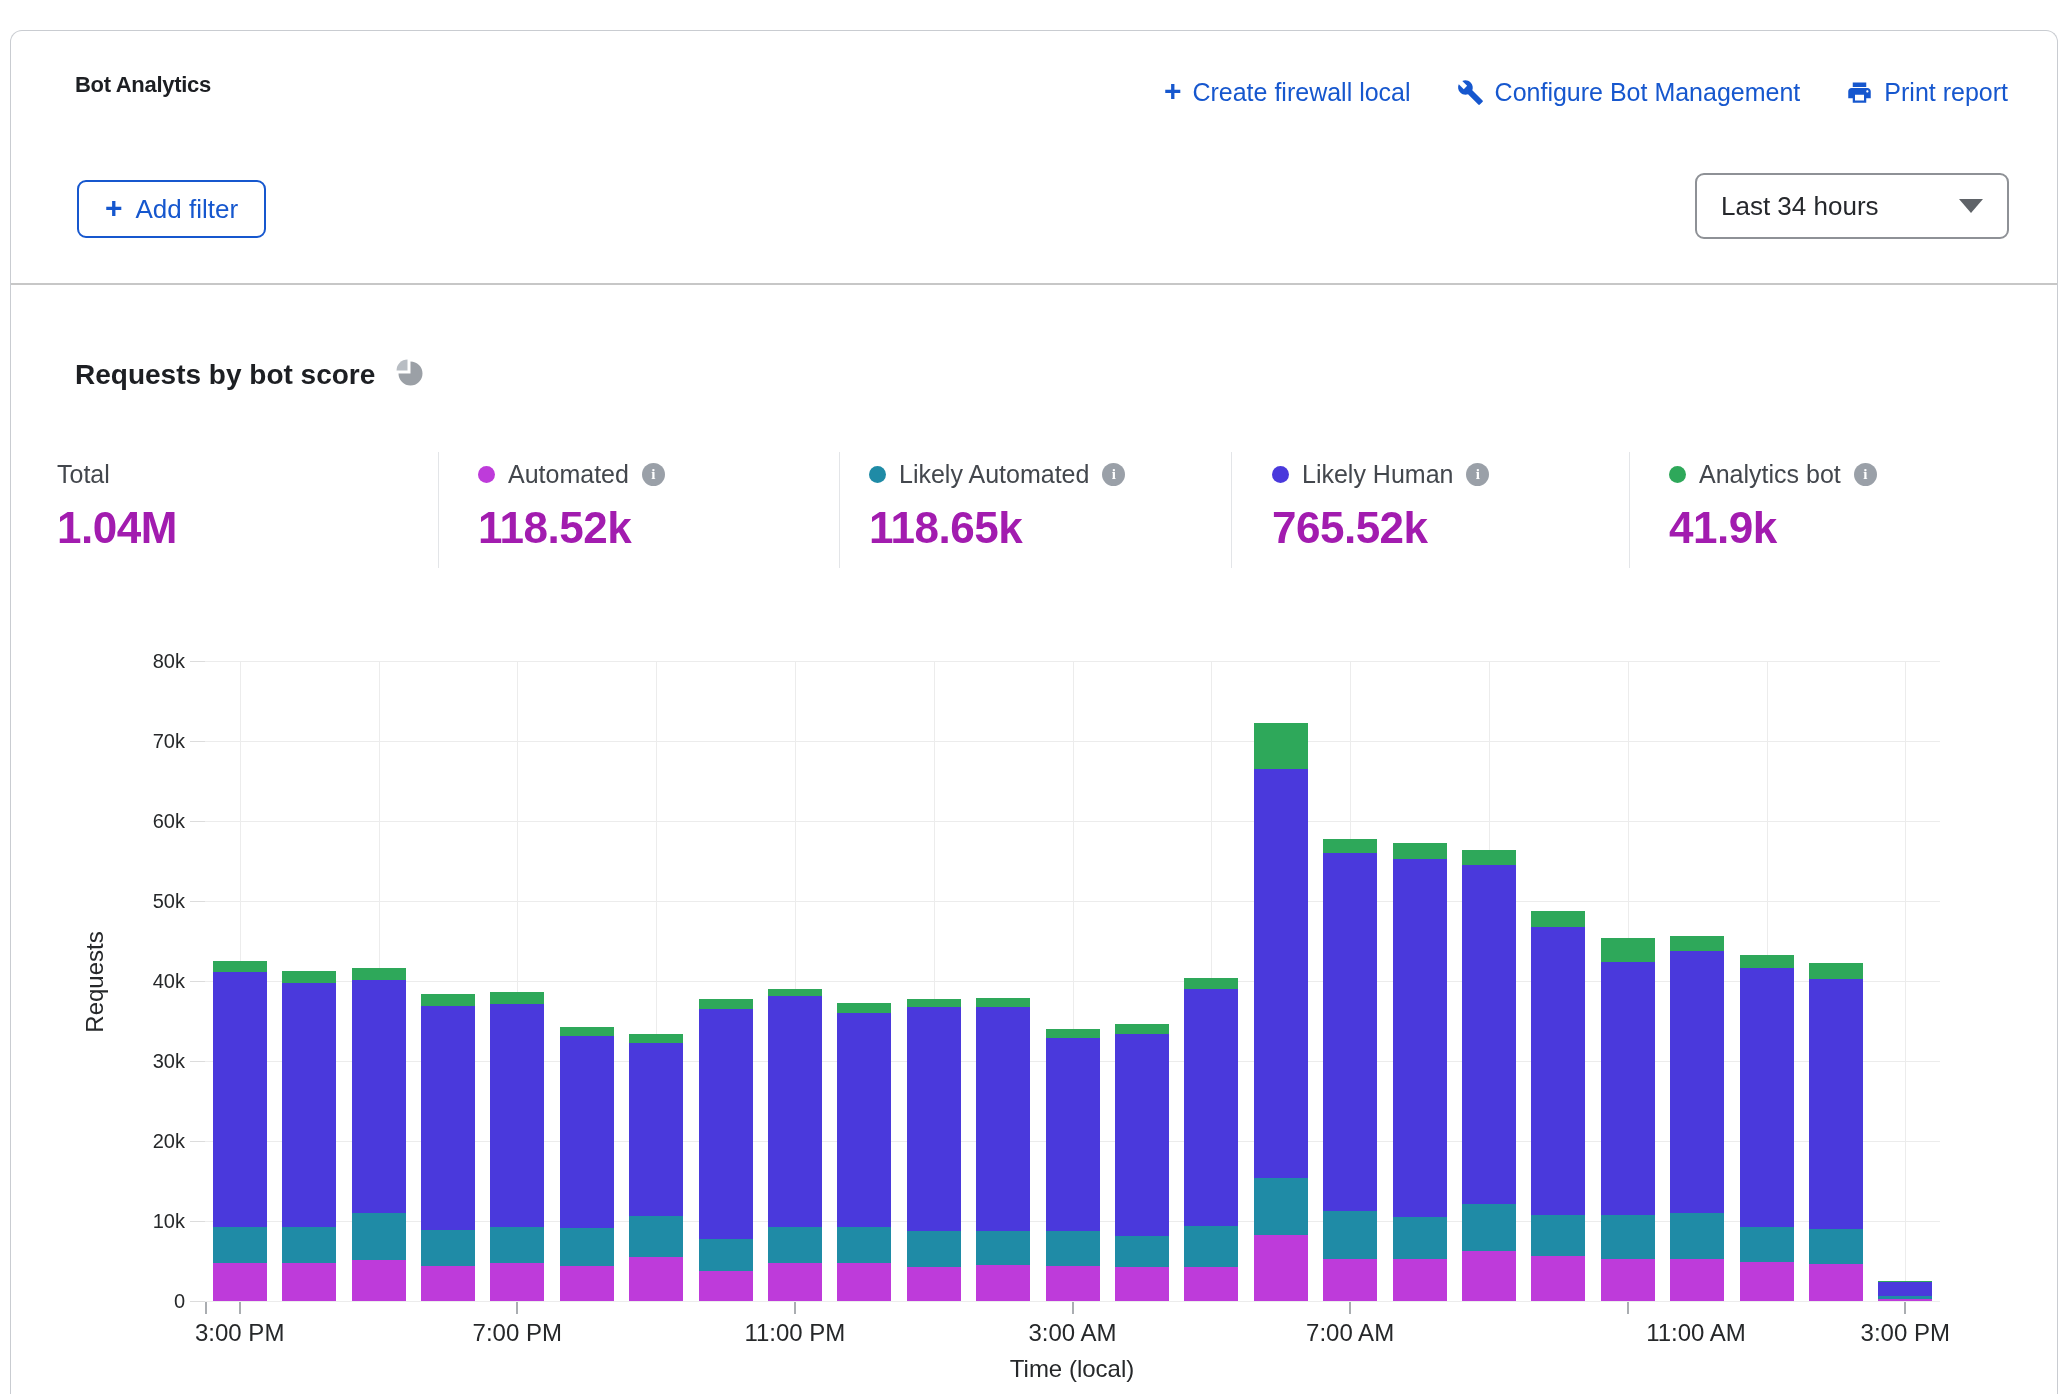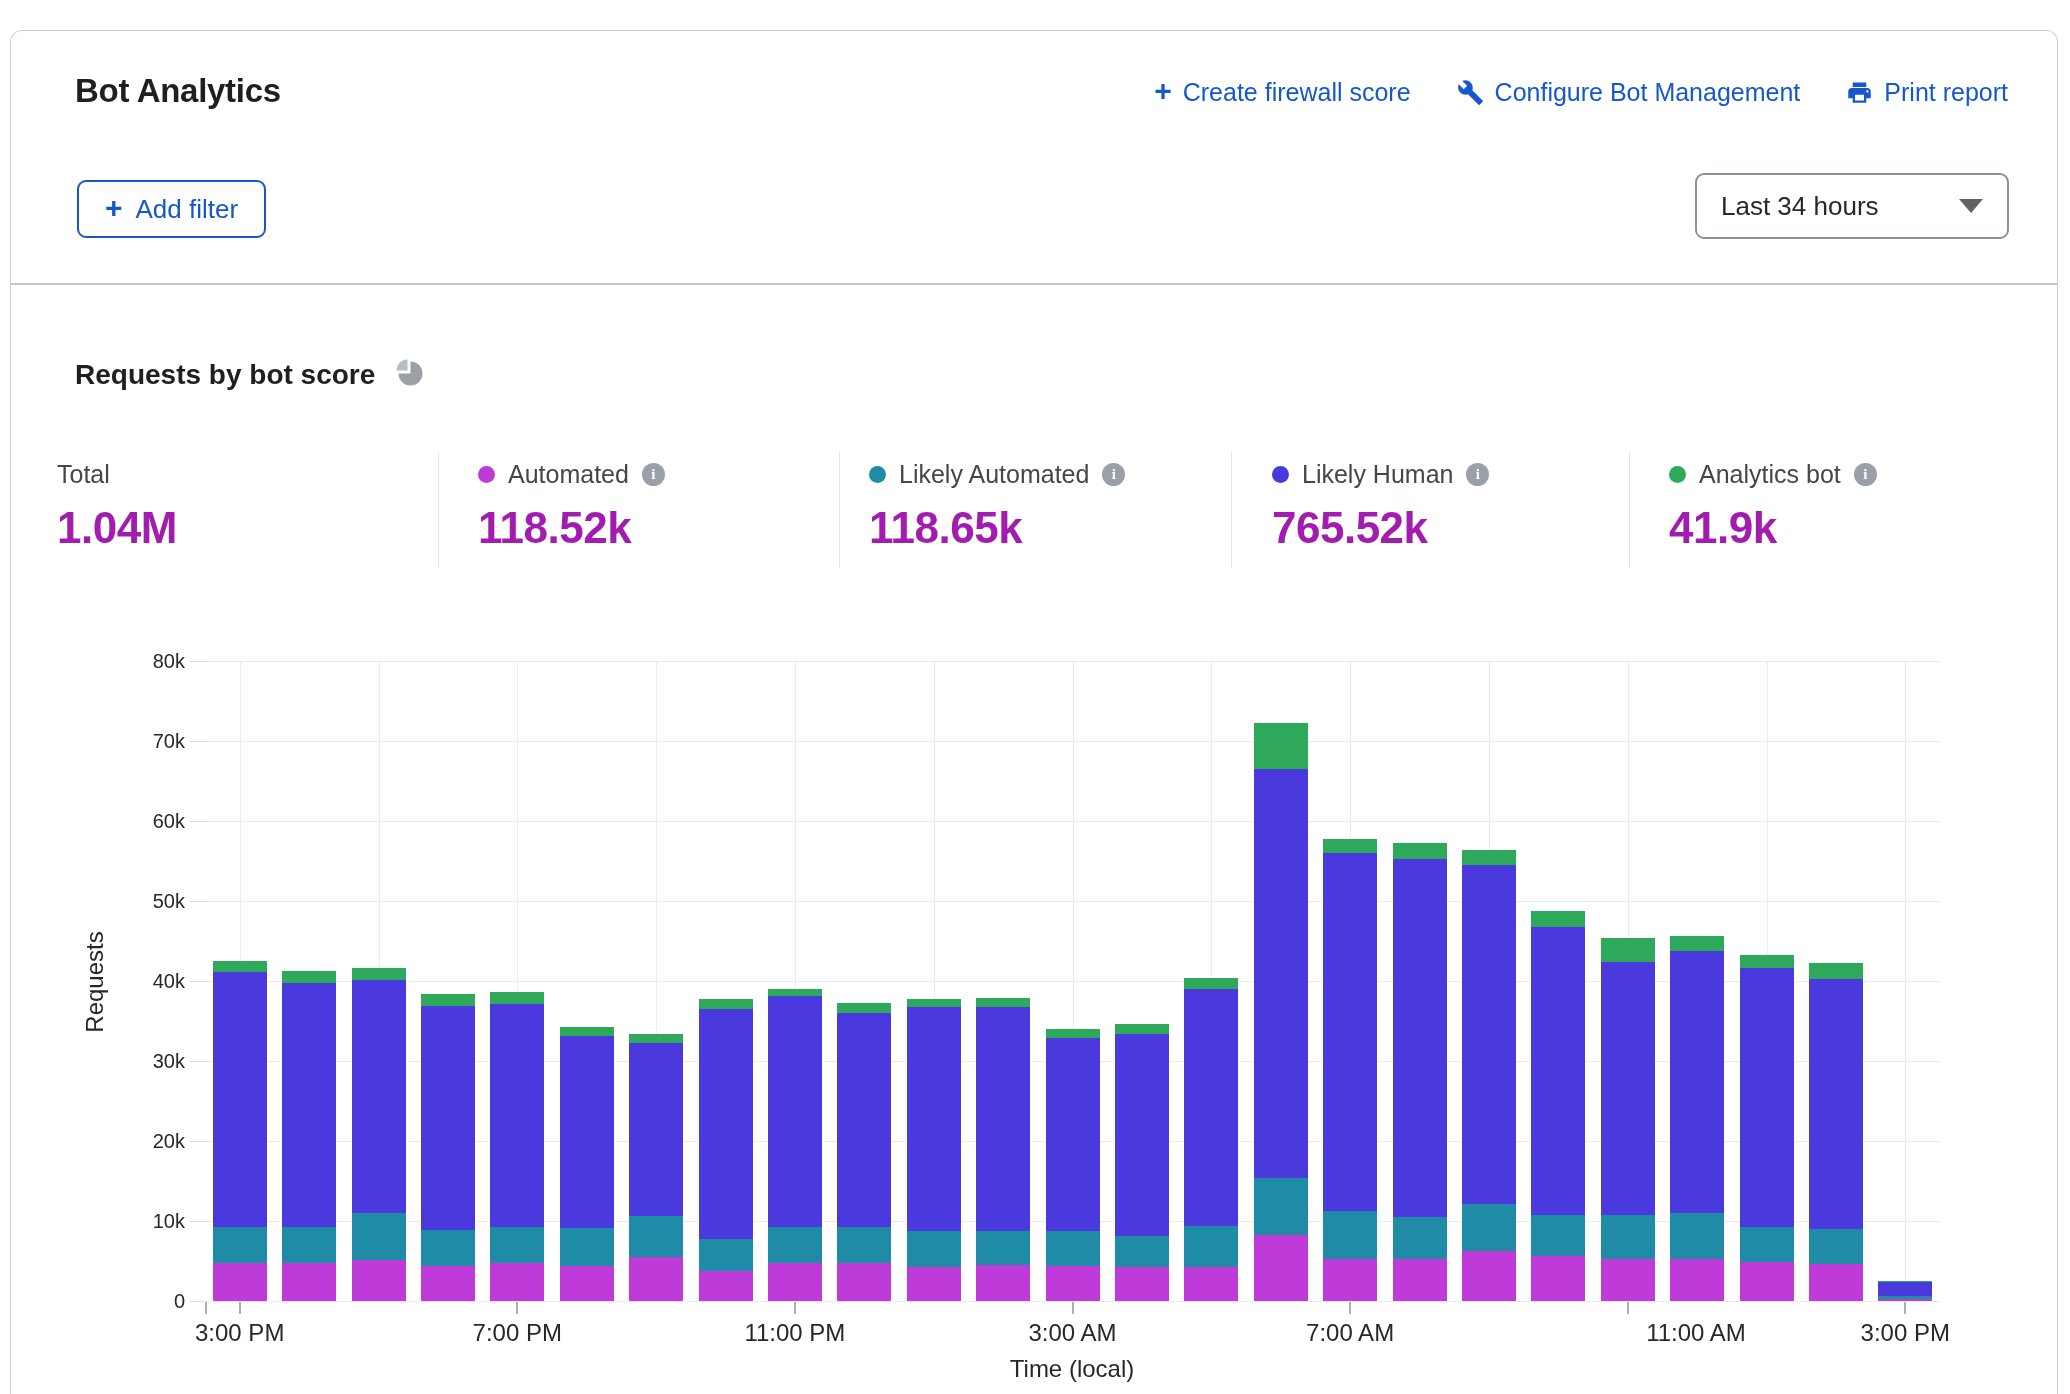--- a/index.html
+++ b/index.html
@@ -10,21 +10,21 @@
   .card{
     position:absolute;left:10px;top:30px;width:2046px;height:1380px;
     border:1px solid #c9ccd1;border-bottom:none;border-radius:12px 12px 0 0;
     background:#fff;
   }
   .header-divider{
     position:absolute;left:11px;top:283px;width:2046px;height:2px;background:#c7c7c7;
   }
   .page-title{
     position:absolute;left:75px;top:72px;margin:0;
-    font-size:33px;font-weight:700;color:#1d1f23;letter-spacing:-0.3px;
+    font-size:22px;font-weight:700;color:#1d1f23;letter-spacing:-0.3px;
   }
   .header-actions{
     position:absolute;top:78px;right:62px;display:flex;gap:46px;align-items:center;
   }
   .action-link{
     display:flex;align-items:center;gap:11px;color:#1657ce;font-size:25px;
     cursor:pointer;text-decoration:none;white-space:nowrap;
   }
   .action-link svg{display:block;}
   .plus-glyph{font-size:30px;font-weight:600;line-height:1;margin-top:-3px;}
@@ -73,21 +73,21 @@
 </head>
 <body>
 
 <div class="card"></div>
 
 <h1 class="page-title">Bot Analytics</h1>
 
 <div class="header-actions">
   <a class="action-link">
     <span class="plus-glyph">+</span>
-    <span>Create firewall score</span>
+    <span>Create firewall local</span>
   </a>
   <a class="action-link">
     <span>
       <svg width="27" height="27" viewBox="0 0 24 24" fill="#1657ce">
           <path d="M22.7 19l-9.1-9.1c.9-2.3.4-5-1.5-6.9-2-2-5-2.4-7.4-1.3L9 6 6 9 1.6 4.7C.4 7.1.9 10.1 2.9 12.1c1.9 1.9 4.6 2.4 6.9 1.5l9.1 9.1c.4.4 1 .4 1.4 0l2.3-2.3c.5-.4.5-1.1.1-1.4z"></path>
         </svg>
     </span>
     <span>Configure Bot Management</span>
   </a>
   <a class="action-link">

